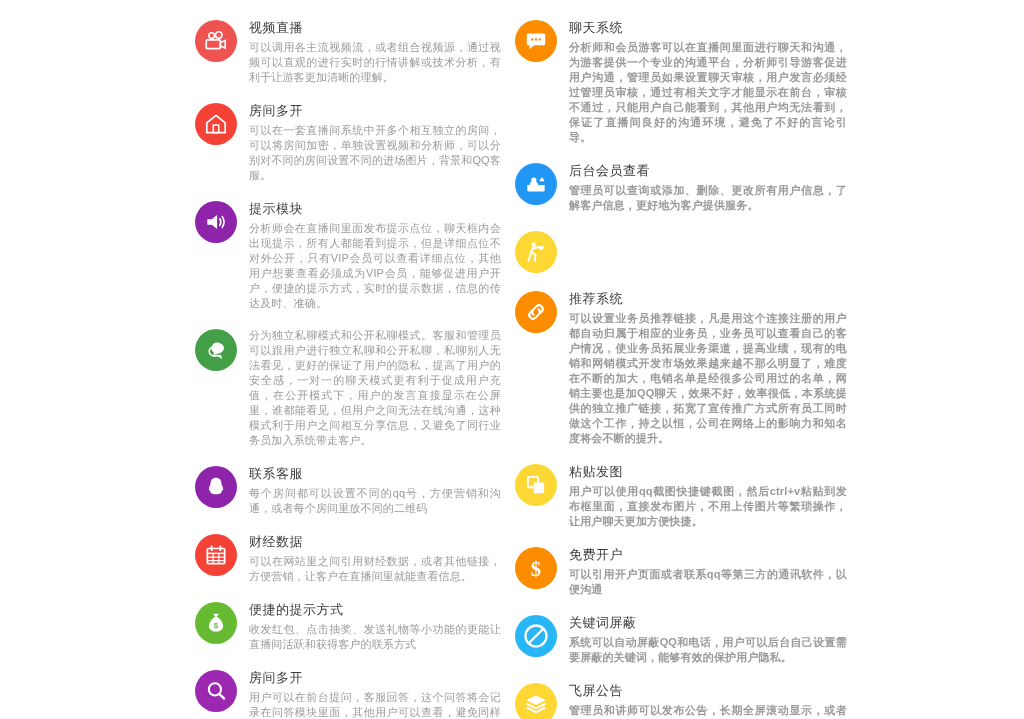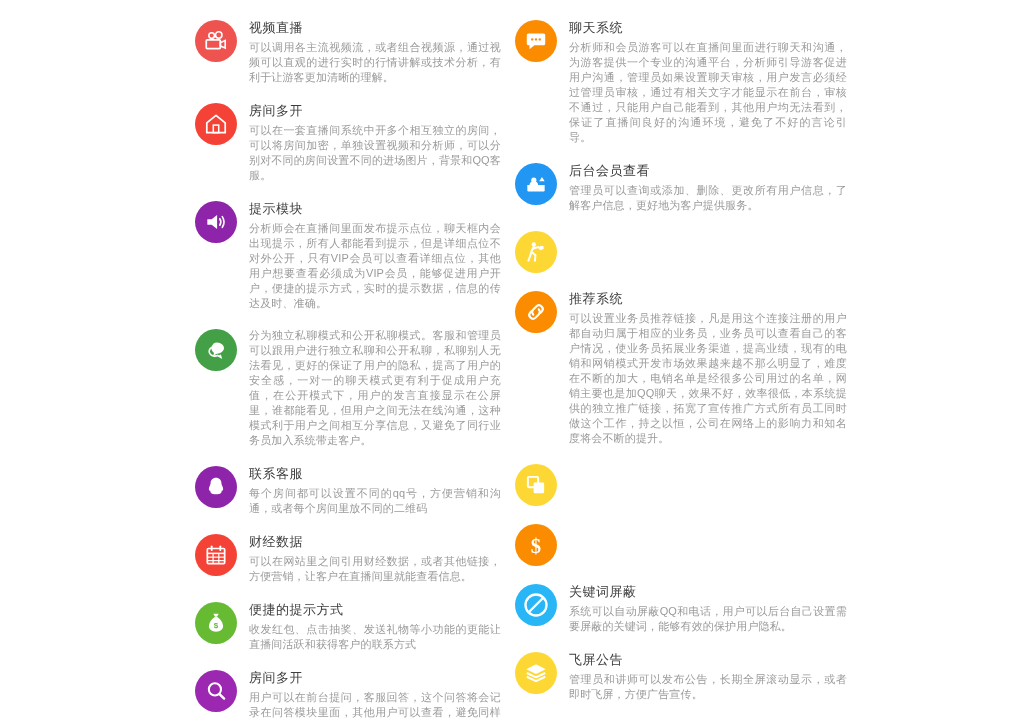--- a/index.html
+++ b/index.html
@@ -54,21 +54,21 @@
   }
   .fdesc {
     font-size: 11px;
     line-height: 15px;
     color: #9a9a9a;
     letter-spacing: .15px;
     text-align: justify;
   }
   
   .col-left .fdesc  { width: 252px; }
-  .col-right .fdesc { width: 278px; }
+  .col-right .fdesc { width: 278px; font-weight: bold; }
 </style>
 </head>
 <body>
 
 <div class="page">
   <div class="columns">
 
     <div class="col col-left">
 
       <div class="feature">
@@ -242,27 +242,35 @@
         </div>
       </div>
 
       <div class="feature">
         <div class="icon-wrap" style="background: rgb(253, 216, 53);">
           <svg width="26" height="26" viewBox="0 0 24 24">
               <rect x="4.5" y="4.5" width="9.5" height="9.5" rx="1" fill="none" stroke="#fff" stroke-width="1.8"></rect>
               <rect x="9.8" y="9.8" width="9.7" height="9.7" rx="1" fill="#fff"></rect>
             </svg>
         </div>
+        <div class="ftext">
+          <div class="ftitle">粘贴发图</div>
+          <div class="fdesc">用户可以使用qq截图快捷键截图，然后ctrl+v粘贴到发布框里面，直接发布图片，不用上传图片等繁琐操作，让用户聊天更加方便快捷。</div>
+        </div>
       </div>
 
       <div class="feature">
         <div class="icon-wrap" style="background: rgb(251, 140, 0);">
           <svg width="26" height="26" viewBox="0 0 24 24">
               <text x="12" y="19" font-size="19" font-family="Liberation Serif, serif" fill="#fff" text-anchor="middle" font-weight="bold">$</text>
             </svg>
+        </div>
+        <div class="ftext">
+          <div class="ftitle">免费开户</div>
+          <div class="fdesc">可以引用开户页面或者联系qq等第三方的通讯软件，以便沟通</div>
         </div>
       </div>
 
       <div class="feature">
         <div class="icon-wrap" style="background: rgb(41, 182, 246);">
           <svg width="28" height="28" viewBox="0 0 24 24">
               <circle cx="12" cy="12" r="9" fill="none" stroke="#fff" stroke-width="2"></circle>
               <line x1="5.8" y1="18.2" x2="18.2" y2="5.8" stroke="#fff" stroke-width="2"></line>
             </svg>
         </div>

